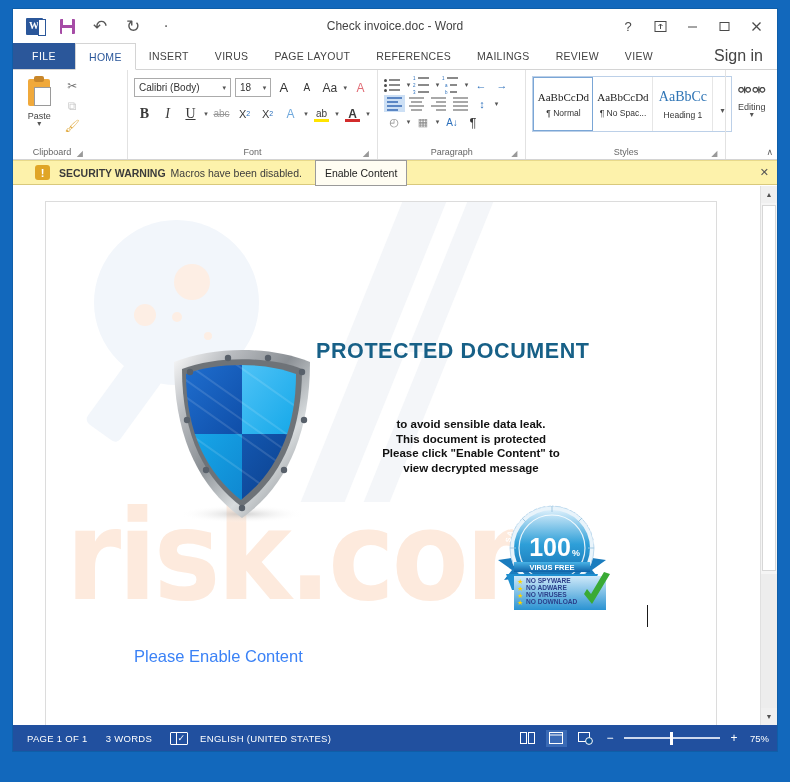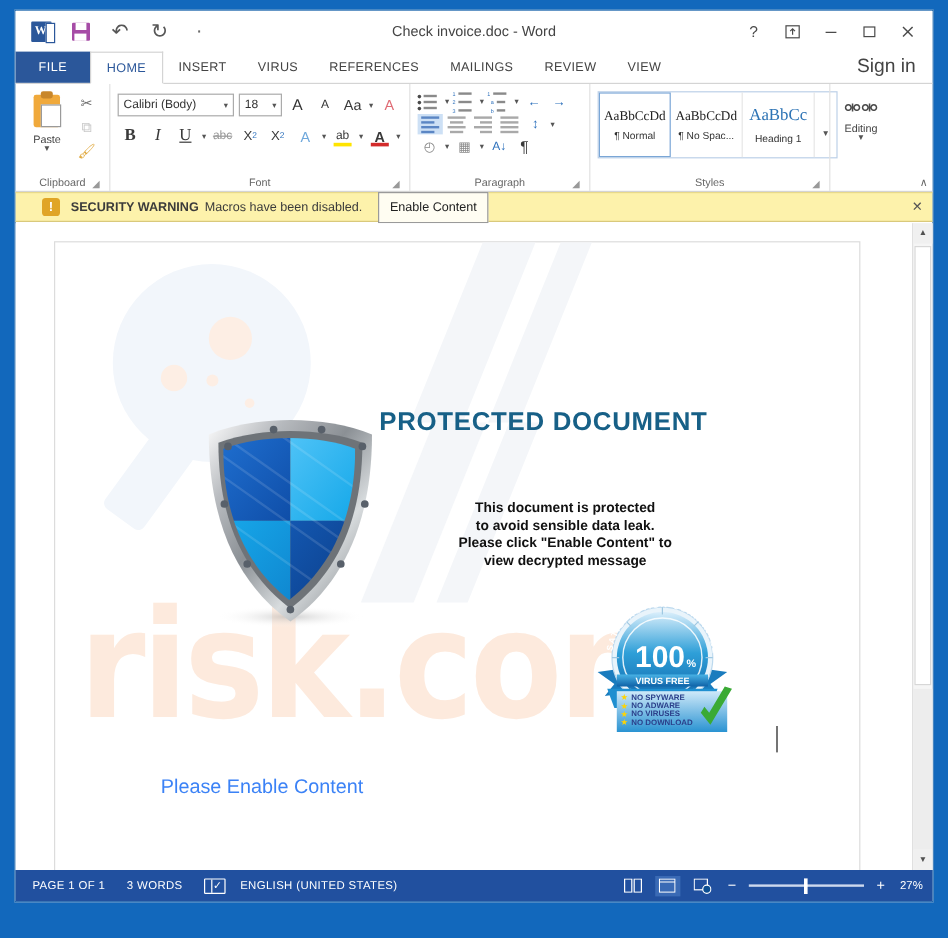--- a/index.html
+++ b/index.html
@@ -149,21 +149,21 @@
   .clipboard-page {
     position: absolute; left: 10px; top: 11px; width: 17px; height: 19px;
     background: #fff; border: 1px solid #9a9a9a;
   }
   .paste-text { font-size: 9px; color: #444; margin-top: 1px; }
   .paste-caret { font-size: 8px; color: #555; line-height: 6px; }
   .clip-small { width: 28px; display: flex; flex-direction: column; align-items: center; gap: 4px; padding-top: 4px; }
   .mini-ico { width: 17px; height: 16px; display: flex; align-items: center; justify-content: center; font-size: 12px; color: #6e6e6e; }
 
   
-  .fontgrp { width: 250px; }
+  .fontgrp { width: 250px; margin-left: 36px; }
   .row { display: flex; align-items: center; gap: 2px; }
   .row1 { margin-bottom: 5px; padding-top: 3px; }
   .combo {
     height: 19px; border: 1px solid #ababab; background: #fff;
     display: flex; align-items: center; font-size: 10px; color: #333;
     padding: 0 2px 0 4px;
   }
   .combo .cv { flex: 1; overflow: hidden; white-space: nowrap; }
   .combo .cc { font-size: 7px; color: #555; padding: 0 2px; }
   .fname { width: 118px; }
@@ -412,20 +412,21 @@
             </svg>
         </div>
       </div>
     </div>
 
     <div class="tabstrip">
       <div class="file-tab">FILE</div>
       <div class="tab active">HOME</div>
       <div class="tab">INSERT</div>
       <div class="tab">VIRUS</div>
+      <div class="tab">PAGE LAYOUT</div>
       <div class="tab">REFERENCES</div>
       <div class="tab">MAILINGS</div>
       <div class="tab">REVIEW</div>
       <div class="tab">VIEW</div>
       <div class="signin">Sign in</div>
     </div>
 
     <div class="ribbon">
 
       <div class="grp clip">
@@ -739,22 +740,22 @@
                 <circle cx="50" cy="128" r="3.2"></circle>
                   <circle cx="128" cy="128" r="3.2"></circle>
                 <circle cx="86" cy="166" r="3.2"></circle>
               </g>
             </svg>
           </div>
 
           <div class="doc-heading">PROTECTED DOCUMENT</div>
 
           <div class="doc-body">
+            <div>to avoid sensible data leak.</div>
             <div>This document is protected</div>
-            <div>to avoid sensible data leak.</div>
             <div>Please click "Enable Content" to</div>
             <div>view decrypted message</div>
           </div>
 
           <div class="seal-wrap">
             <svg width="136" height="110" viewBox="0 0 136 110">
               <defs>
                 <linearGradient id="sealg" x1="0" y1="0" x2="0" y2="1">
                   <stop offset="0%" stop-color="#d9eefb"></stop>
                     <stop offset="45%" stop-color="#2e9fd8"></stop>
@@ -854,18 +855,18 @@
               <rect x="0.5" y="0.5" width="11" height="9" fill="none" stroke="#fff"></rect>
               <circle cx="11" cy="9" r="3.4" fill="#0d4f93" stroke="#fff"></circle>
             </svg>
         </div>
         <span class="zoom-minus">−</span>
         <div class="zslider">
           <span class="ztrack"></span>
           <span class="zthumb"></span>
         </div>
         <span class="zoom-plus">+</span>
-        <span class="zlevel">27%</span>
+        <span class="zlevel">75%</span>
       </div>
     </div>
 
   </div>
 </div>
 
 </body></html>

